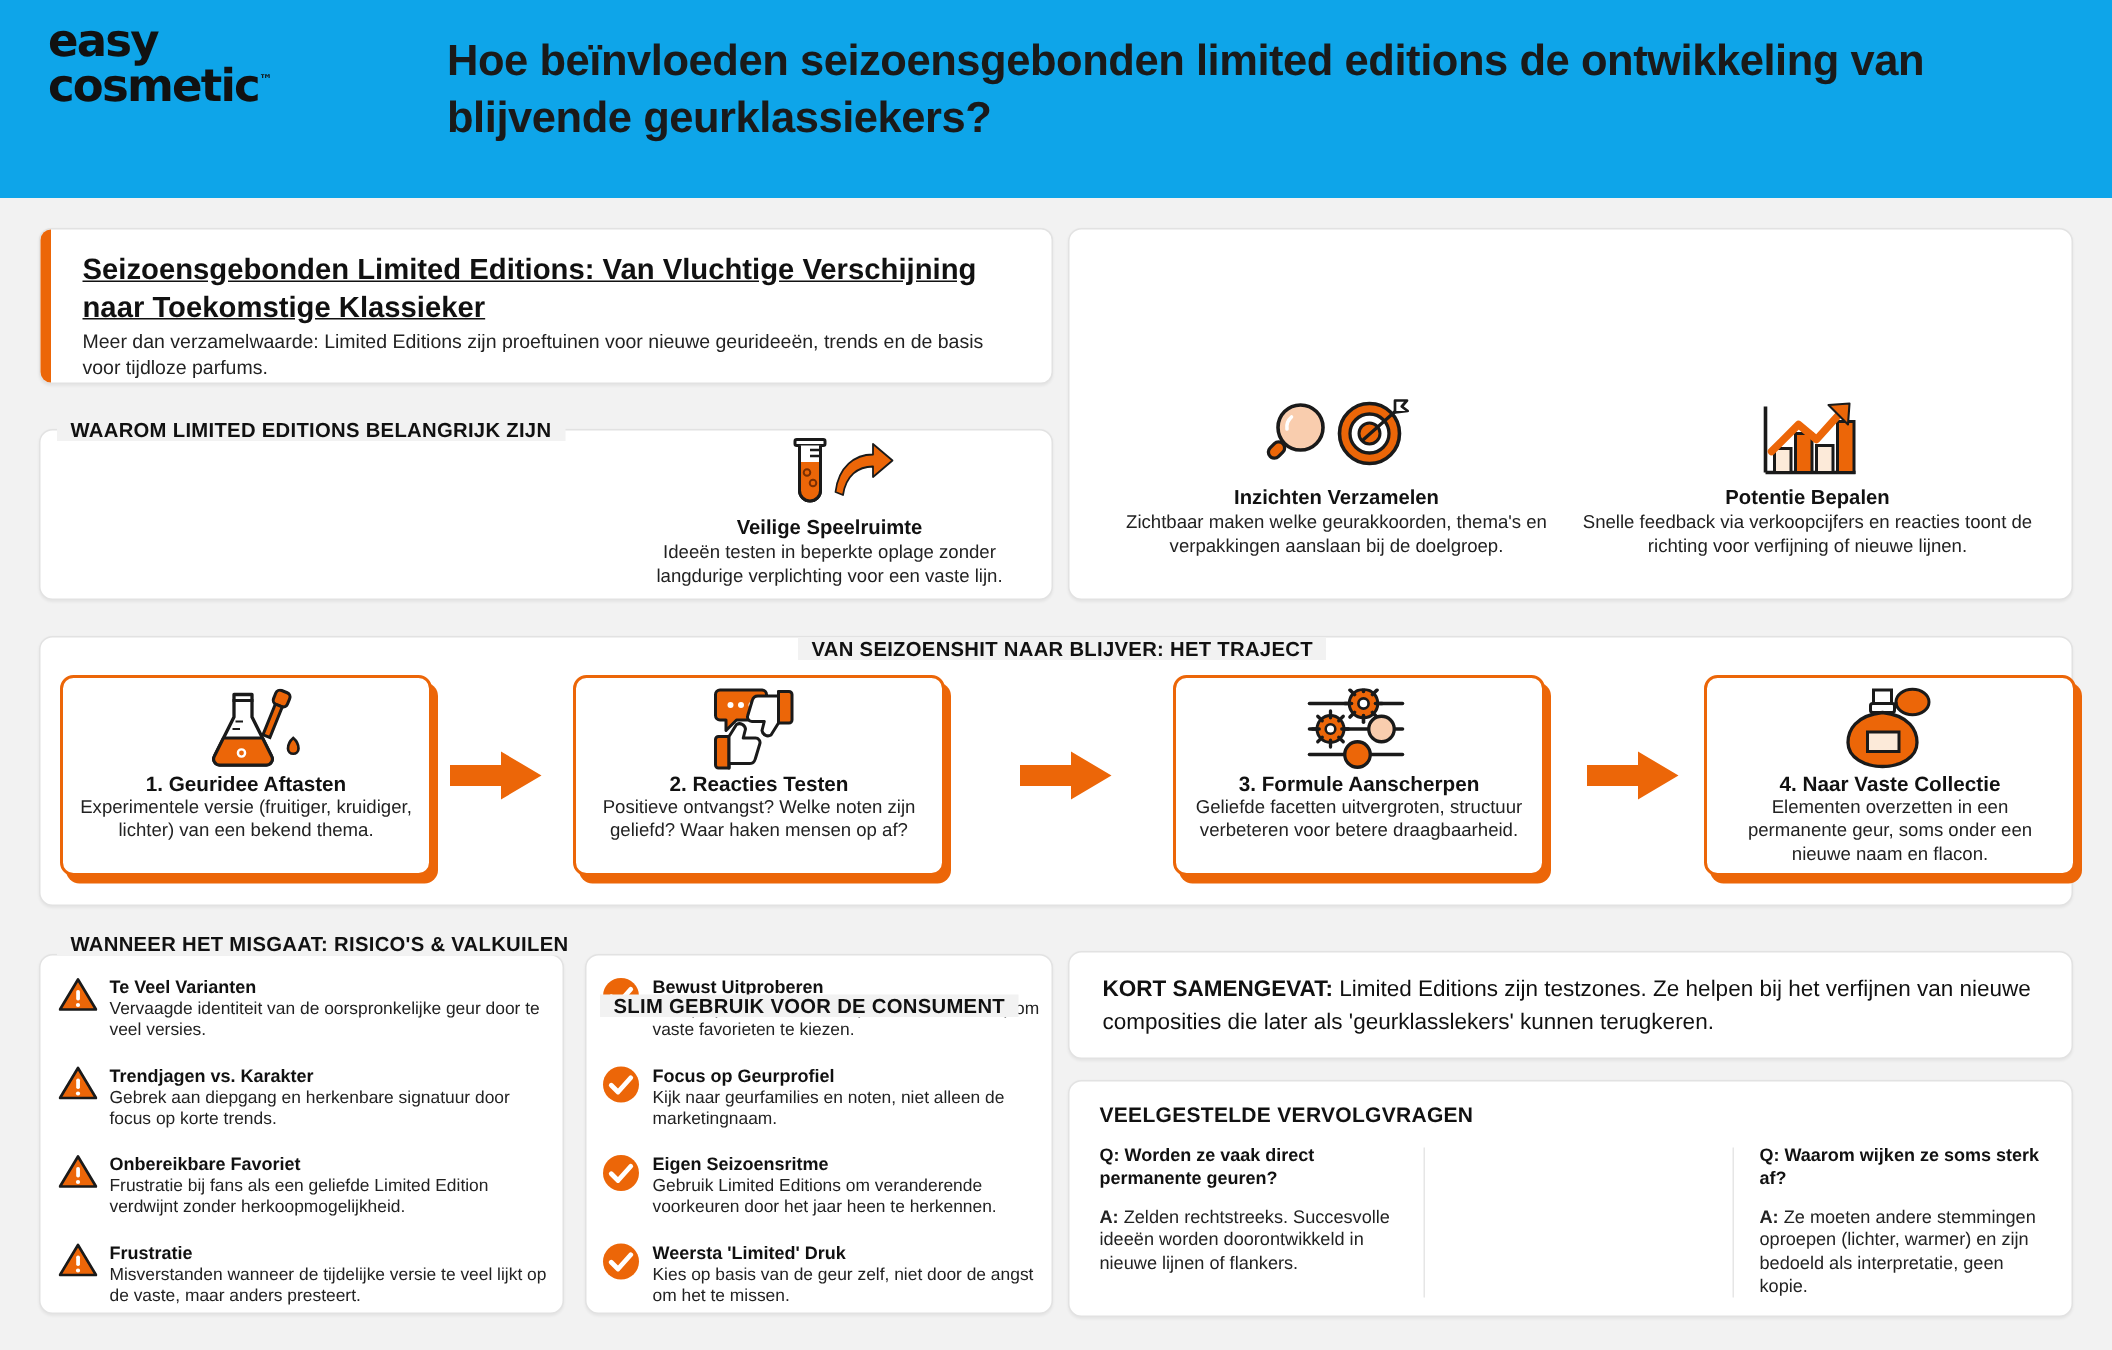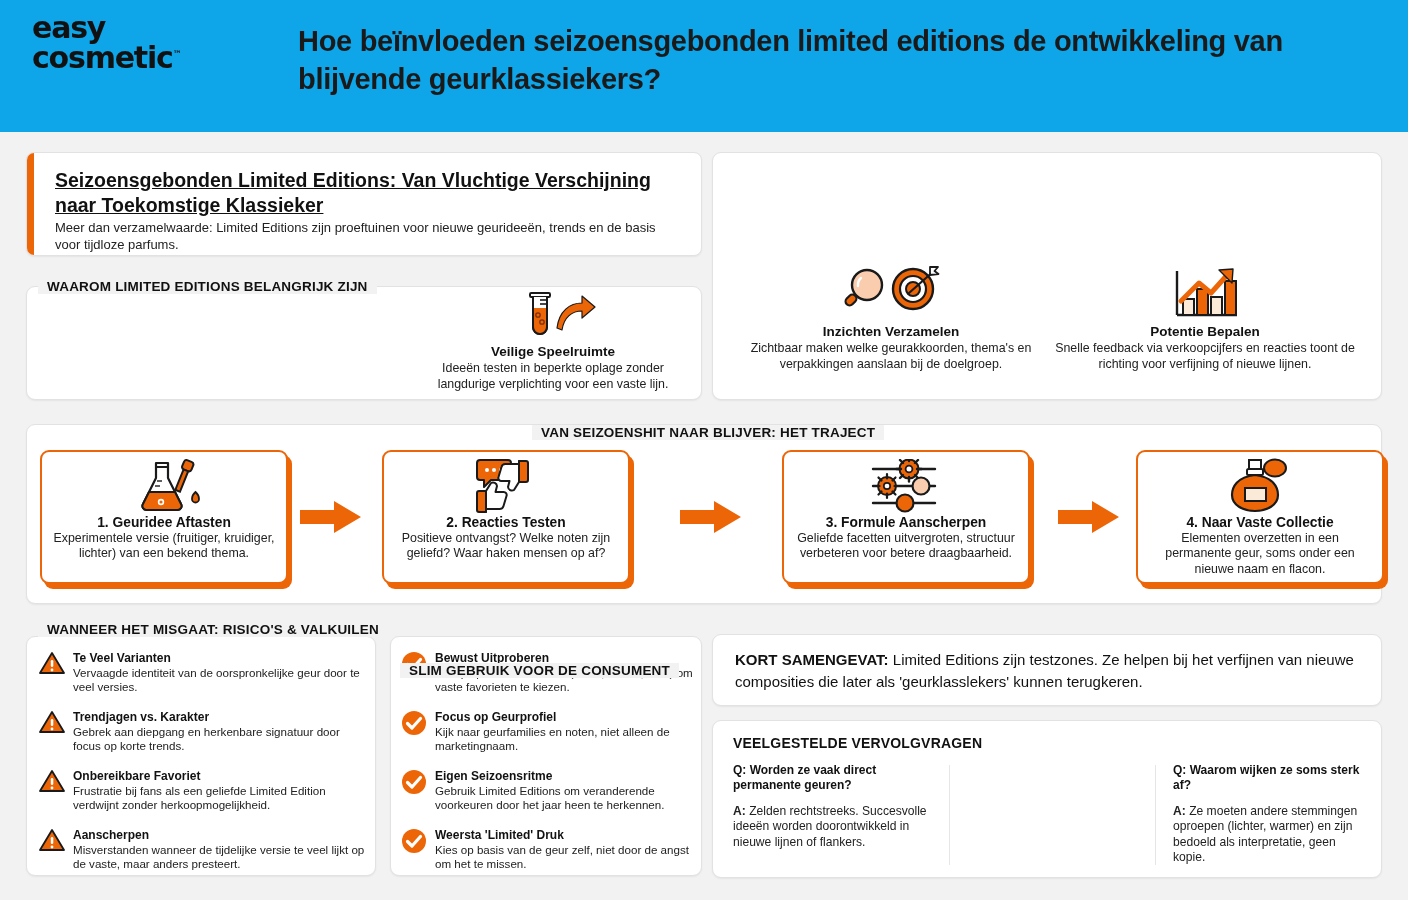--- a/index.html
+++ b/index.html
@@ -355,21 +355,21 @@
     </div>
     <div class="risk-item" style="top:191px;">
       <span class="warn-ico">
         <svg width="26" height="24" viewBox="0 0 26 24">
             <path d="M13 2 L25 22 H1 Z" fill="#ec6608" stroke="#1a1a1a" stroke-width="1.8" stroke-linejoin="round"></path>
             <rect x="11.8" y="9" width="2.5" height="7" rx="1.2" fill="#fff"></rect>
             <circle cx="13" cy="19" r="1.4" fill="#fff"></circle>
           </svg>
       </span>
       <span class="risk-texts">
-        <span class="risk-title" style="display:block">Aanscherpen</span>
+        <span class="risk-title" style="display:block">Frustratie</span>
         <span class="risk-desc" style="display:block">Misverstanden wanneer de tijdelijke versie te veel lijkt op de vaste, maar anders presteert.</span>
       </span>
     </div>
   </div>
   <div class="panel-label" id="risk-label">WANNEER HET MISGAAT: RISICO'S &amp; VALKUILEN</div>
 
   <div class="card" id="tips-panel">
     <div class="tip-item" style="top:14px;">
       <span class="check-ico">
         <svg width="26" height="26" viewBox="0 0 26 26">

